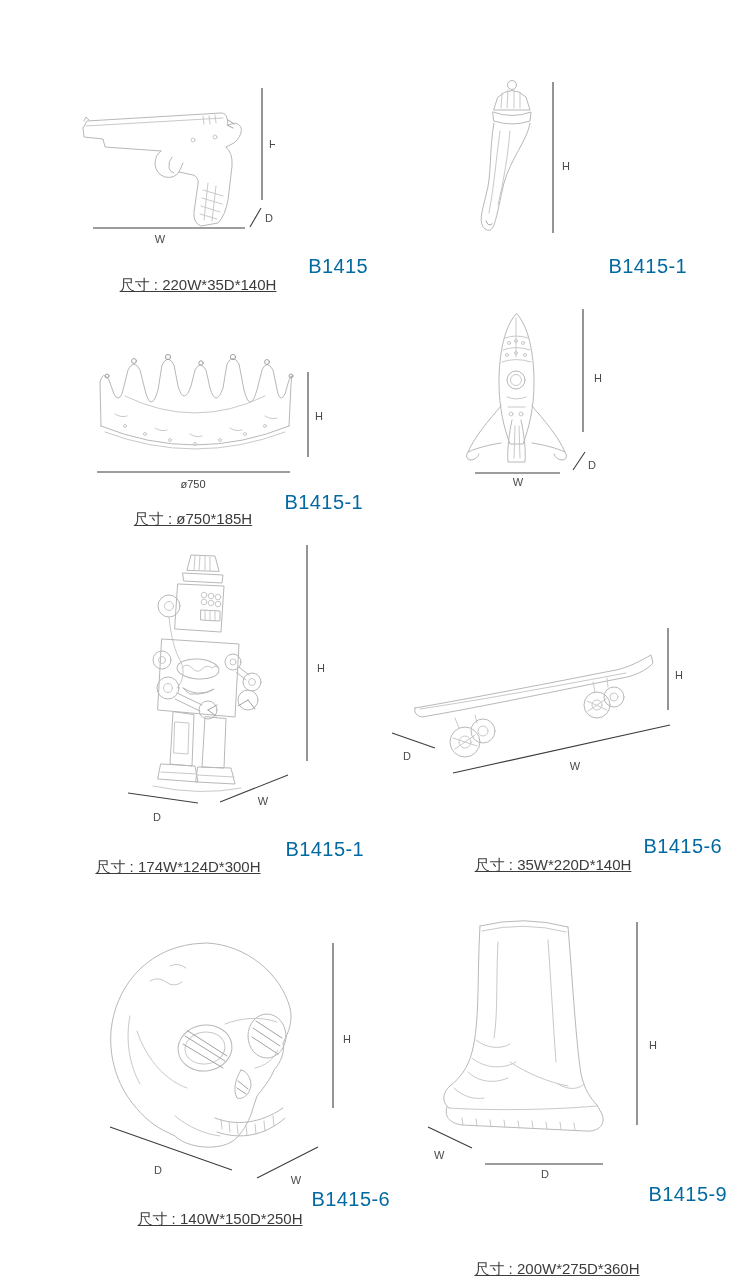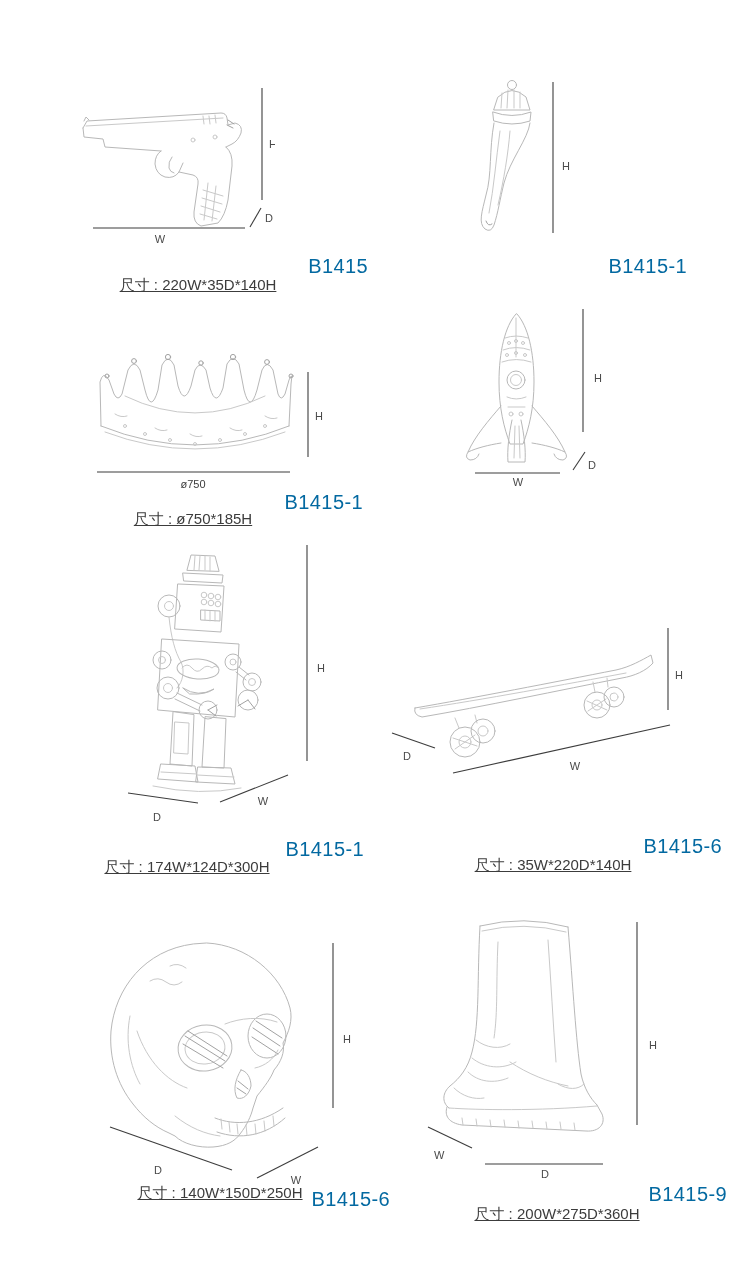--- a/index.html
+++ b/index.html
@@ -185,21 +185,21 @@
     <g>
       <line class="dim" x1="202" y1="3" x2="202" y2="219"></line>
       <text class="dlab" x="212" y="130">H</text>
       <line class="dim" x1="23" y1="251" x2="93" y2="261"></line>
       <text class="dlab" x="52" y="279" text-anchor="middle">D</text>
       <line class="dim" x1="115" y1="260" x2="183" y2="233"></line>
       <text class="dlab" x="158" y="263" text-anchor="middle">W</text>
     </g>
   </svg>
   <div class="code" style="left:24px;top:840px">B1415-1</div>
-  <div class="size" style="left:17px;top:858px">尺寸 : 174W*124D*300H</div>
+  <div class="size" style="left:8px;top:858px">尺寸 : 174W*124D*300H</div>
 
   <svg class="art" style="left:385px;top:612px" width="300" height="175" viewBox="0 0 300 175">
     <g class="sk">
       <path d="M30,96 C88,86 170,70 231,58 C245,55 257,48 266,43 L268,51 C261,59 249,64 237,66 C176,78 96,95 37,105 Q28,103 30,96 Z"></path>
       <path class="lt" d="M35,97 C96,88 182,72 241,61"></path>
       <path class="lt" d="M70,106 L74,116 M90,103 L92,111"></path>
       <circle cx="80" cy="130" r="15"></circle>
         <circle class="lt" cx="80" cy="130" r="6"></circle>
       <path class="lt" d="M68,126 L92,134 M70,137 L90,123"></path>
       <circle cx="98" cy="119" r="12"></circle>
@@ -246,21 +246,21 @@
     <g>
       <line class="dim" x1="258" y1="7" x2="258" y2="172"></line>
       <text class="dlab" x="268" y="107">H</text>
       <line class="dim" x1="35" y1="191" x2="157" y2="234"></line>
       <text class="dlab" x="83" y="238" text-anchor="middle">D</text>
       <line class="dim" x1="182" y1="242" x2="243" y2="211"></line>
       <text class="dlab" x="221" y="248" text-anchor="middle">W</text>
     </g>
   </svg>
   <div class="code" style="left:50px;top:1190px">B1415-6</div>
-  <div class="size" style="left:50px;top:1184px">尺寸 : 140W*150D*250H</div>
+  <div class="size" style="left:50px;top:1210px">尺寸 : 140W*150D*250H</div>
 
   <svg class="art" style="left:418px;top:912px" width="262" height="268" viewBox="0 0 262 268">
     <g class="sk">
       <path d="M62,14 Q106,3 150,15"></path>
       <path class="lt" d="M64,19 Q106,9 148,20"></path>
       <path d="M62,14 C59,65 62,110 54,140 C50,156 42,166 32,174 C25,180 23,190 31,196"></path>
       <path d="M150,15 C155,75 158,130 163,162 C166,176 172,186 179,193"></path>
       <path d="M29,195 C26,204 31,211 44,213 L168,219 C181,220 188,212 184,202 L179,193"></path>
       <path class="lt" d="M31,196 C60,198 120,199 179,194"></path>
       <path class="lt" d="M44,206 L45,213 M58,207 L59,214 M72,208 L73,215 M86,208 L87,215 M100,209 L101,216 M114,209 L115,216 M128,210 L129,217 M142,210 L143,217 M156,211 L157,218"></path>
@@ -273,15 +273,15 @@
     <g>
       <line class="dim" x1="219" y1="10" x2="219" y2="213"></line>
       <text class="dlab" x="231" y="137">H</text>
       <line class="dim" x1="10" y1="215" x2="54" y2="236"></line>
       <text class="dlab" x="16" y="247">W</text>
       <line class="dim" x1="67" y1="252" x2="185" y2="252"></line>
       <text class="dlab" x="127" y="266" text-anchor="middle">D</text>
     </g>
   </svg>
   <div class="code" style="left:387px;top:1185px">B1415-9</div>
-  <div class="size" style="left:387px;top:1205px">尺寸 : 200W*275D*360H</div>
+  <div class="size" style="left:387px;top:1260px">尺寸 : 200W*275D*360H</div>
 
 </div>
 
 </body></html>

